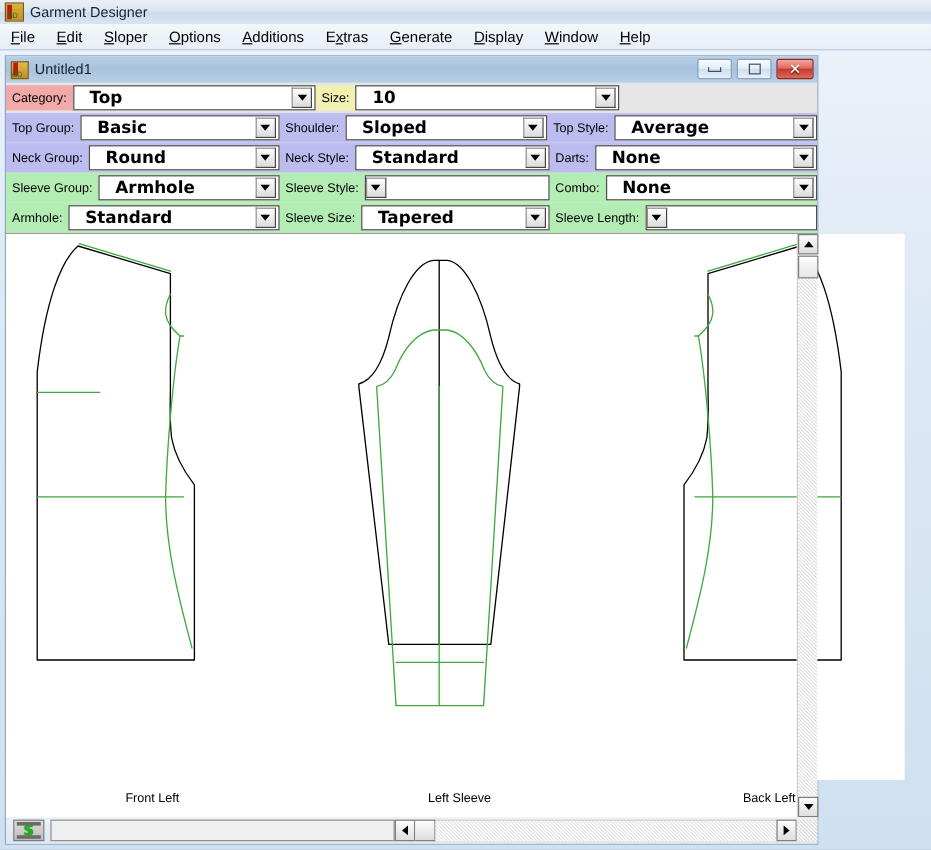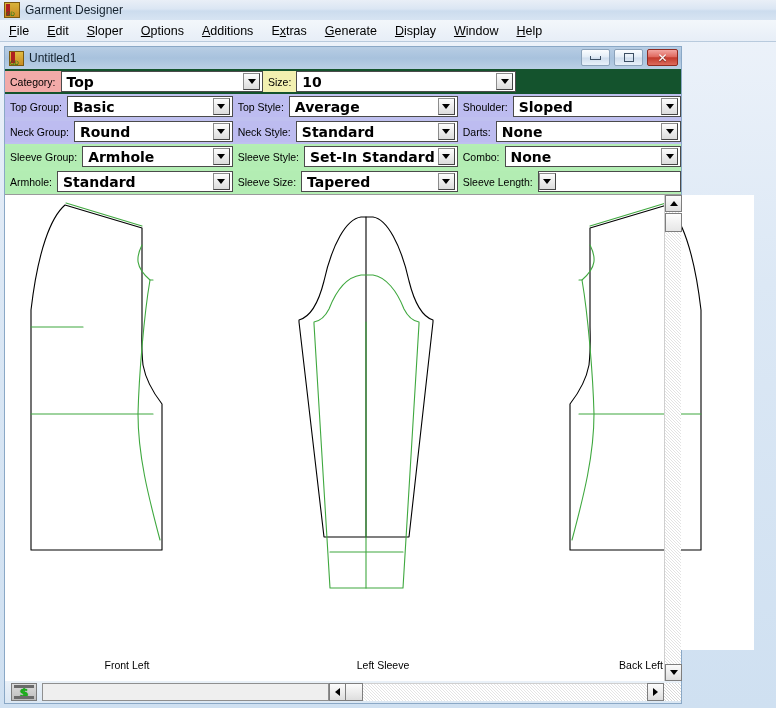--- a/index.html
+++ b/index.html
@@ -96,21 +96,21 @@
     border-color: #8e2a20; width: 31px;
   }
   .wb-min { width: 9px; height: 3px; border: 1px solid #3c4f63; border-top: none; background: none; }
   .wb-max { width: 8px; height: 7px; border: 1px solid #3c4f63; background: none; }
   .wb-x { color: #fff; font-size: 12px; font-weight: bold; line-height: 1;
           text-shadow: 0 1px 1px rgba(0,0,0,.45); font-family: "DejaVu Sans", sans-serif; }
 
   
   .optpanel { width: 100%; box-sizing: border-box; }
   .optrow { display: flex; width: 100%; box-sizing: border-box; height: 25px; }
-  .band-pink  { background: #14532d; }
+  .band-pink  { background: #e5e5e5; }
   .band-lav   { background: #bfc0ef; }
   .band-green { background: #b4eeb4; }
 
   .cellgrp { display: flex; align-items: center; box-sizing: border-box; height: 25px; }
   .lbl {
     font-size: 10.5px; color: #000; padding: 0 5px;
     display: flex; align-items: center; height: 21px;
     white-space: nowrap; box-sizing: border-box;
   }
   .lbl-pink   { background: #f2aaa8; }
@@ -118,21 +118,21 @@
   .lbl-lav    { background: #bdbcf0; }
   .lbl-green  { background: #b3edb3; }
 
   .combo {
     height: 21px; background: #fff;
     border: 1px solid #4b4b4b;
     display: flex; align-items: center; position: relative;
     box-sizing: border-box; flex: 1 1 auto; min-width: 0;
   }
   .combo .val {
-    font-size: 14px; color: #000; padding-left: 5px; font-weight: bold;
+    font-size: 14px; color: #000; padding-left: 13px; font-weight: bold;
     white-space: nowrap; overflow: hidden; flex: 1 1 auto;
     font-family: "DejaVu Sans", sans-serif;
   }
   .combo .arrowbox {
     width: 17px; height: 17px; margin-right: 2px; flex: none;
     background: linear-gradient(to bottom,#fdfdfd,#dcdcdc);
     border: 1px solid #8c8c8c;
     border-right-color: #454545; border-bottom-color: #454545;
     display: flex; align-items: center; justify-content: center;
     box-sizing: border-box;
@@ -296,33 +296,33 @@
         <div class="optrow band-lav">
           <div class="cellgrp" style="width: 258px;">
             <div class="lbl lbl-lav">Top Group:</div>
             <div class="combo">
               <div class="val">Basic</div>
               <div class="arrowbox">
                 <i></i>
               </div>
             </div>
           </div>
+          <div class="cellgrp" style="width: 253px;">
+            <div class="lbl lbl-lav">Shoulder:</div>
+            <div class="combo">
+              <div class="val">Sloped</div>
+              <div class="arrowbox">
+                <i></i>
+              </div>
+            </div>
+          </div>
           <div class="cellgrp" style="width: 255px;">
             <div class="lbl lbl-lav">Top Style:</div>
             <div class="combo">
               <div class="val">Average</div>
-              <div class="arrowbox">
-                <i></i>
-              </div>
-            </div>
-          </div>
-          <div class="cellgrp" style="width: 253px;">
-            <div class="lbl lbl-lav">Shoulder:</div>
-            <div class="combo">
-              <div class="val">Sloped</div>
               <div class="arrowbox">
                 <i></i>
               </div>
             </div>
           </div>
         </div>
         <div class="optrow band-lav">
           <div class="cellgrp" style="width: 258px;">
             <div class="lbl lbl-lav">Neck Group:</div>
             <div class="combo">
@@ -357,21 +357,20 @@
             <div class="combo">
               <div class="val">Armhole</div>
               <div class="arrowbox">
                 <i></i>
               </div>
             </div>
           </div>
           <div class="cellgrp" style="width: 255px;">
             <div class="lbl lbl-green">Sleeve Style:</div>
             <div class="combo">
-              <div class="val">Set-In Standard</div>
               <div class="arrowbox">
                 <i></i>
               </div>
             </div>
           </div>
           <div class="cellgrp" style="width: 253px;">
             <div class="lbl lbl-green">Combo:</div>
             <div class="combo">
               <div class="val">None</div>
               <div class="arrowbox">

